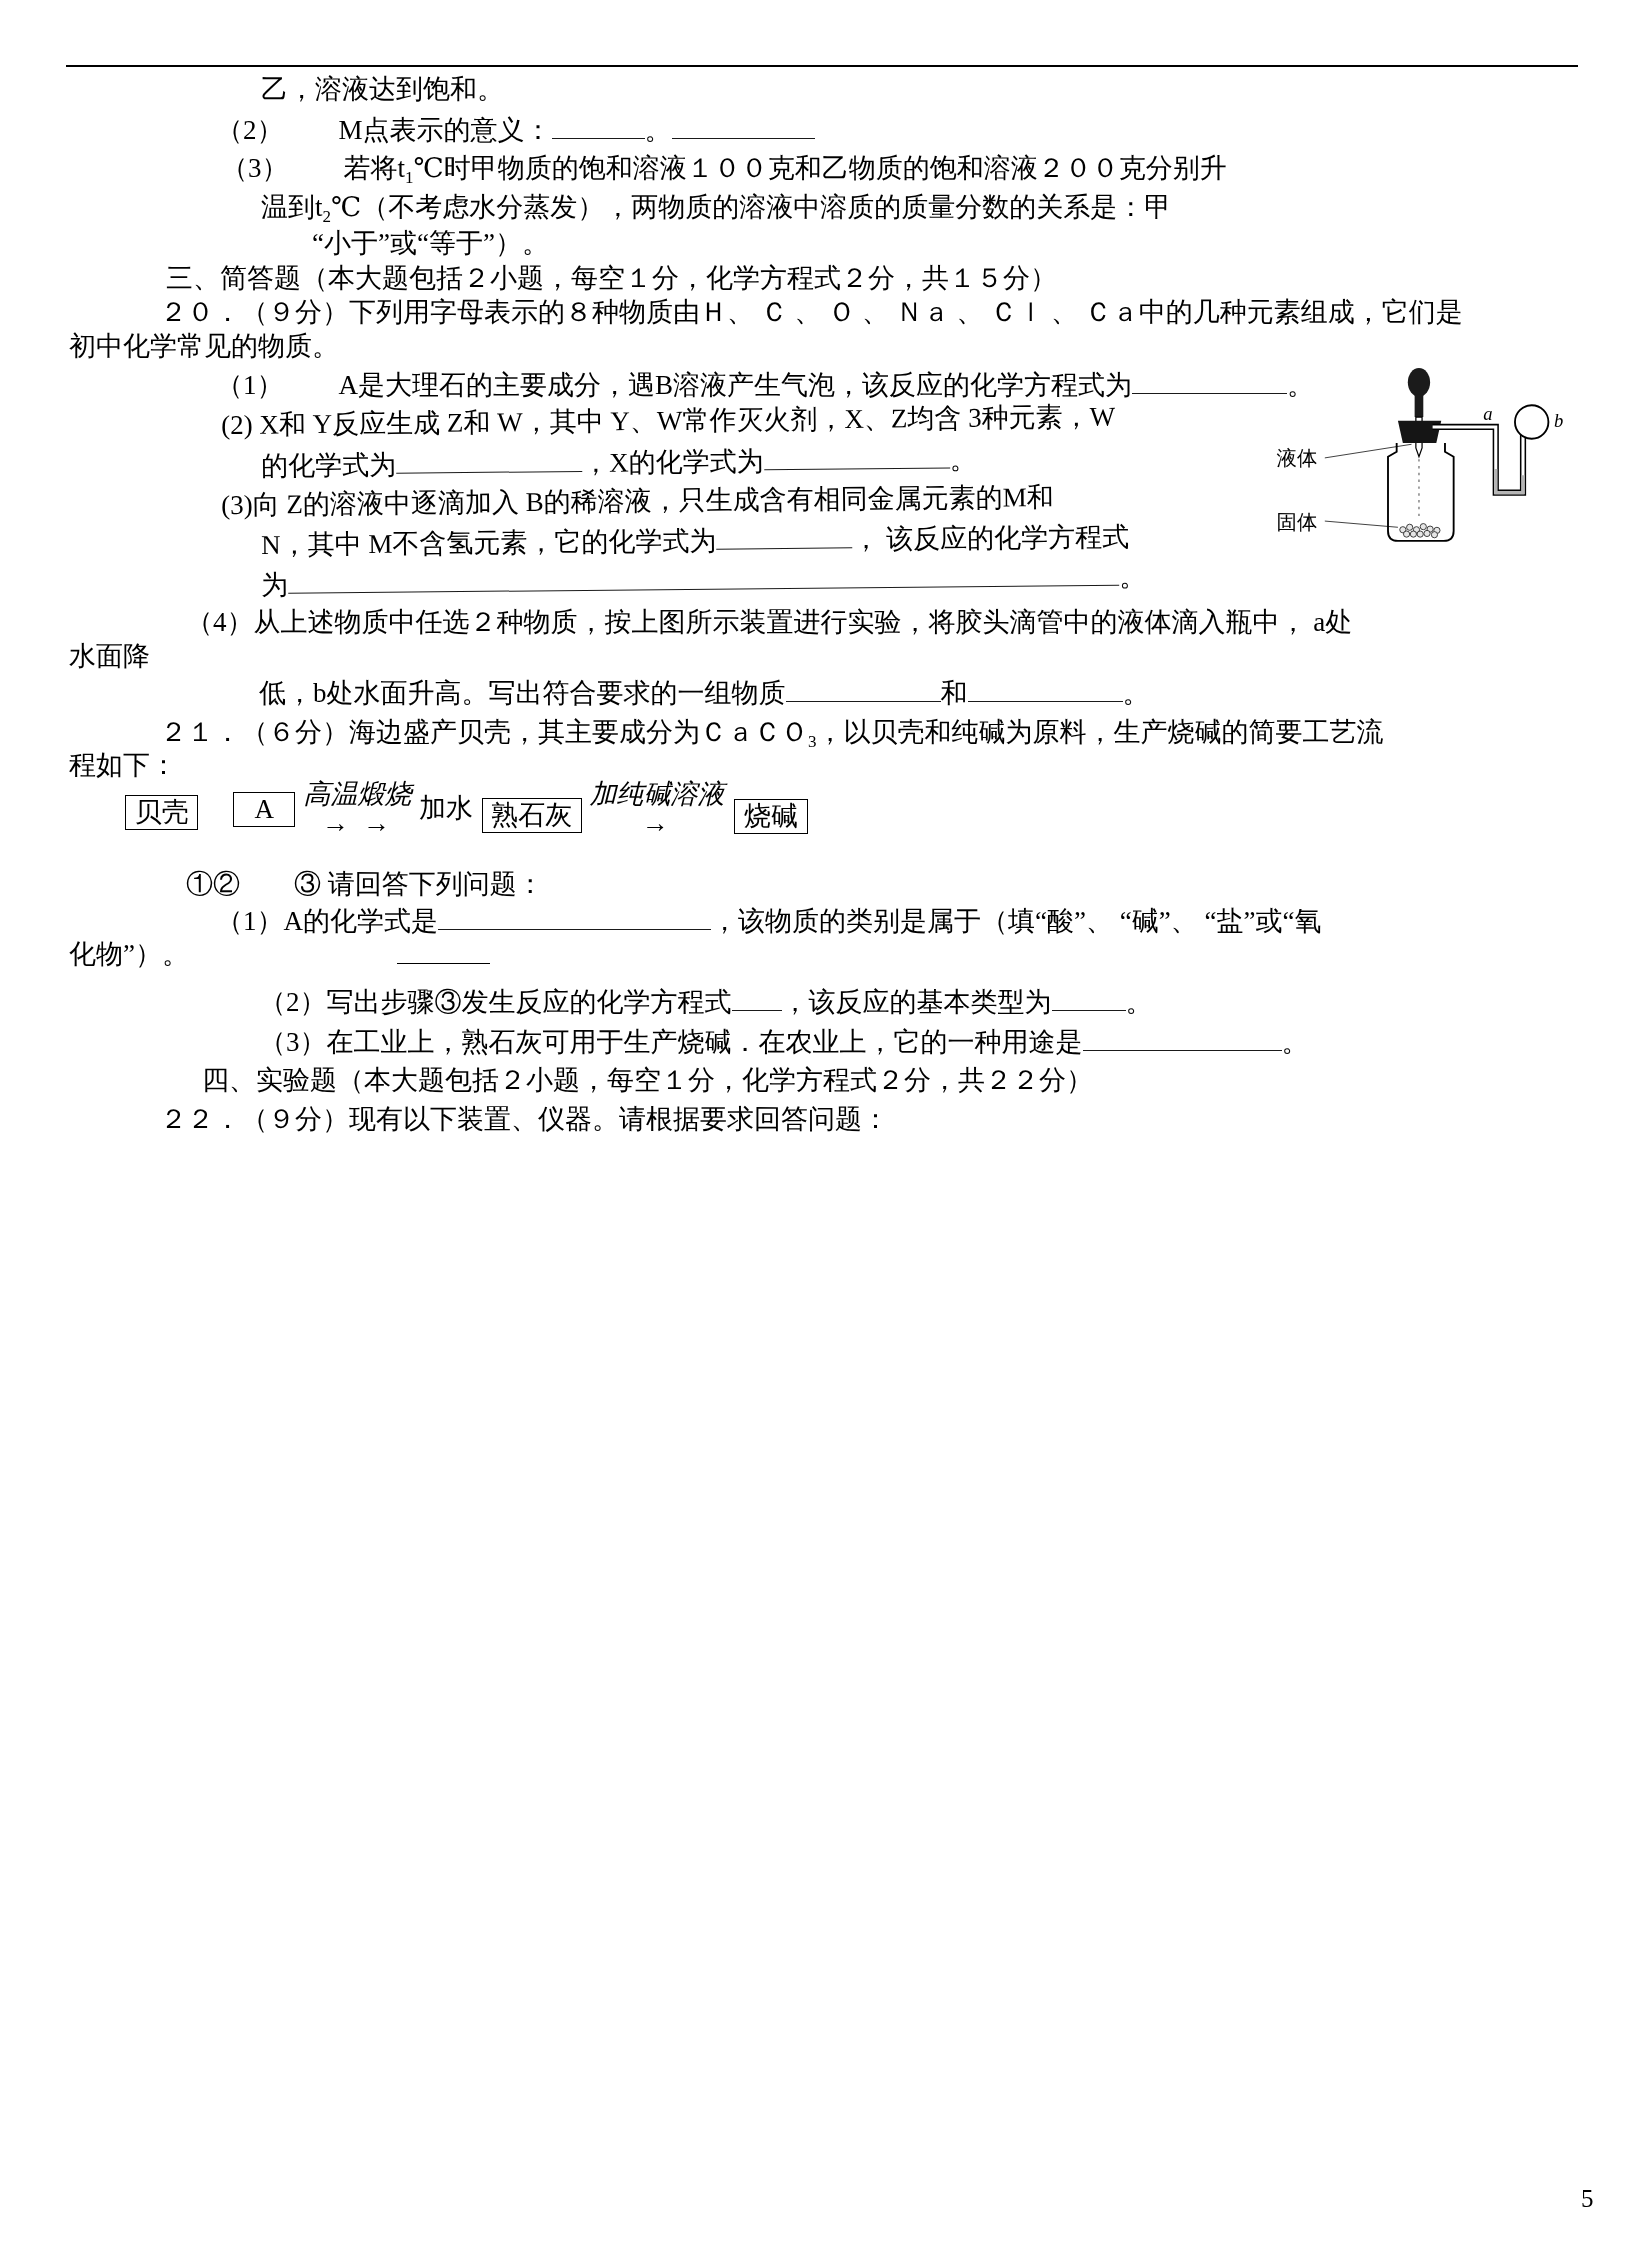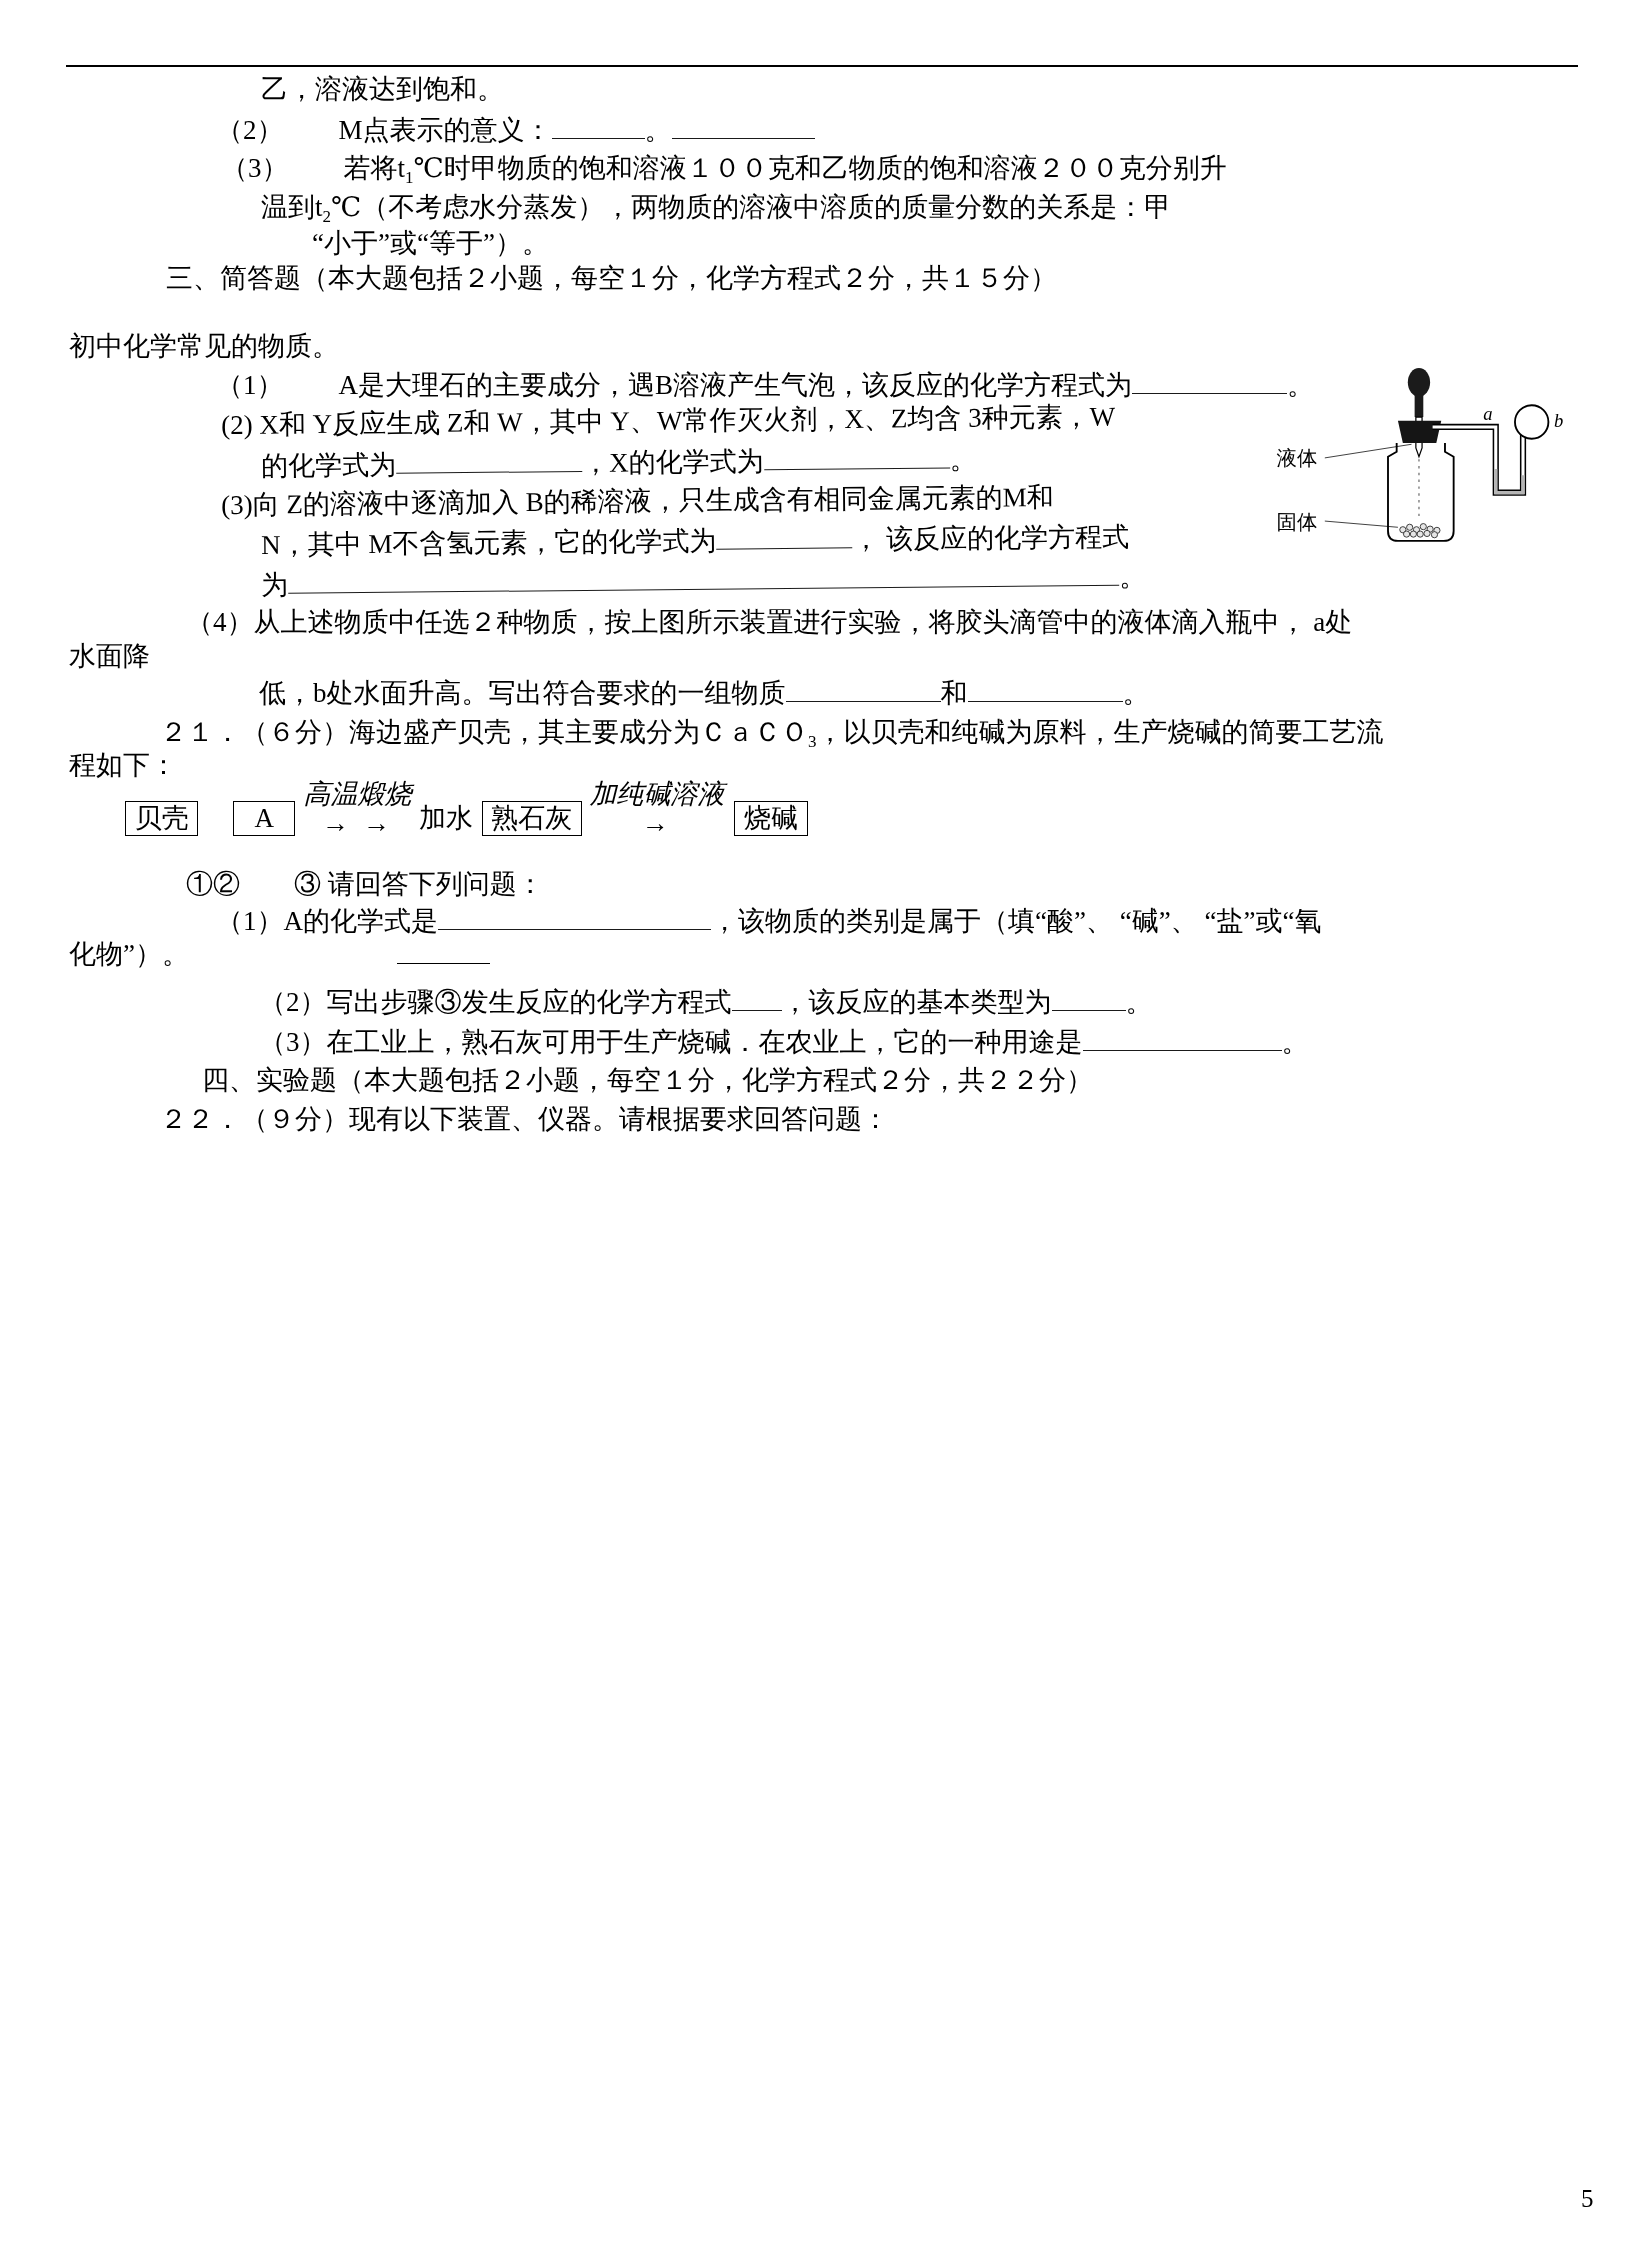--- a/index.html
+++ b/index.html
@@ -5,21 +5,21 @@
   html,body{margin:0;padding:0;}
   body{background:#ffffff;}
   .page{position:relative;width:1642px;height:2261px;background:#ffffff;
         font-family:"Liberation Serif","DejaVu Serif",serif;font-size:27px;color:#000;overflow:hidden;}
   .line{position:absolute;white-space:nowrap;line-height:35px;}
   .rule{position:absolute;background:#000;}
   .blank{display:inline-block;border-bottom:1.2px solid #1a1a1a;height:26px;}
   .gap88{margin-left:55px;}
   sub{font-size:17px;}
   .skew{transform:rotate(-0.55deg);transform-origin:left top;}
-  .flow-row{position:absolute;display:flex;align-items:flex-end;white-space:nowrap;}
+  .flow-row{position:absolute;display:flex;align-items:center;white-space:nowrap;}
   .fbox{display:inline-block;border:1.2px solid #000;padding:0 8.7px;line-height:33px;}
   .fcol{display:inline-flex;flex-direction:column;align-items:center;line-height:31px;font-style:italic;}
   .farrow{font-size:27px;letter-spacing:3.7px;line-height:26px;}
   .apparatus{position:absolute;}
   .leader{stroke:#000;stroke-width:1.2;}
   .cjk-label{font-size:33px;font-family:inherit;}
   .ab-label{font-size:30px;font-style:italic;font-family:"Liberation Serif",serif;}
   .page-number{position:absolute;font-size:25px;}
 </style>
 </head>
@@ -46,20 +46,23 @@
   </div>
 
   <div class="line" style="left:272px;top:226px;margin-left:40px;">
     <span>“小于”或“等于”）。</span>
   </div>
 
   <div class="line" style="left:166px;top:261px;">
     <span>三、简答题（本大题包括２小题，每空１分，化学方程式２分，共１５分）</span>
   </div>
 
+  <div class="line" style="left:160px;top:295px;">
+    <span>２０．（９分）下列用字母表示的８种物质由Ｈ、 Ｃ 、 Ｏ 、 Ｎａ 、 Ｃｌ 、 Ｃａ中的几种元素组成，它们是</span>
+  </div>
   <div class="line" style="left:69px;top:329px;">
     <span>初中化学常见的物质。</span>
   </div>
 
   <div class="line" style="left:216px;top:367px;">
     <span>（1）</span><span class="gap88">A是大理石的主要成分，遇B溶液产生气泡，该反应的化学方程式为</span><span class="blank" style="width:155px;"></span><span>。</span>
   </div>
 
   <div class="line skew" style="left:221px;top:408px;">
     <span>(2) X和 Y反应生成 Z和 W，其中 Y、W常作灭火剂，X、Z均含 3种元素，W</span>

